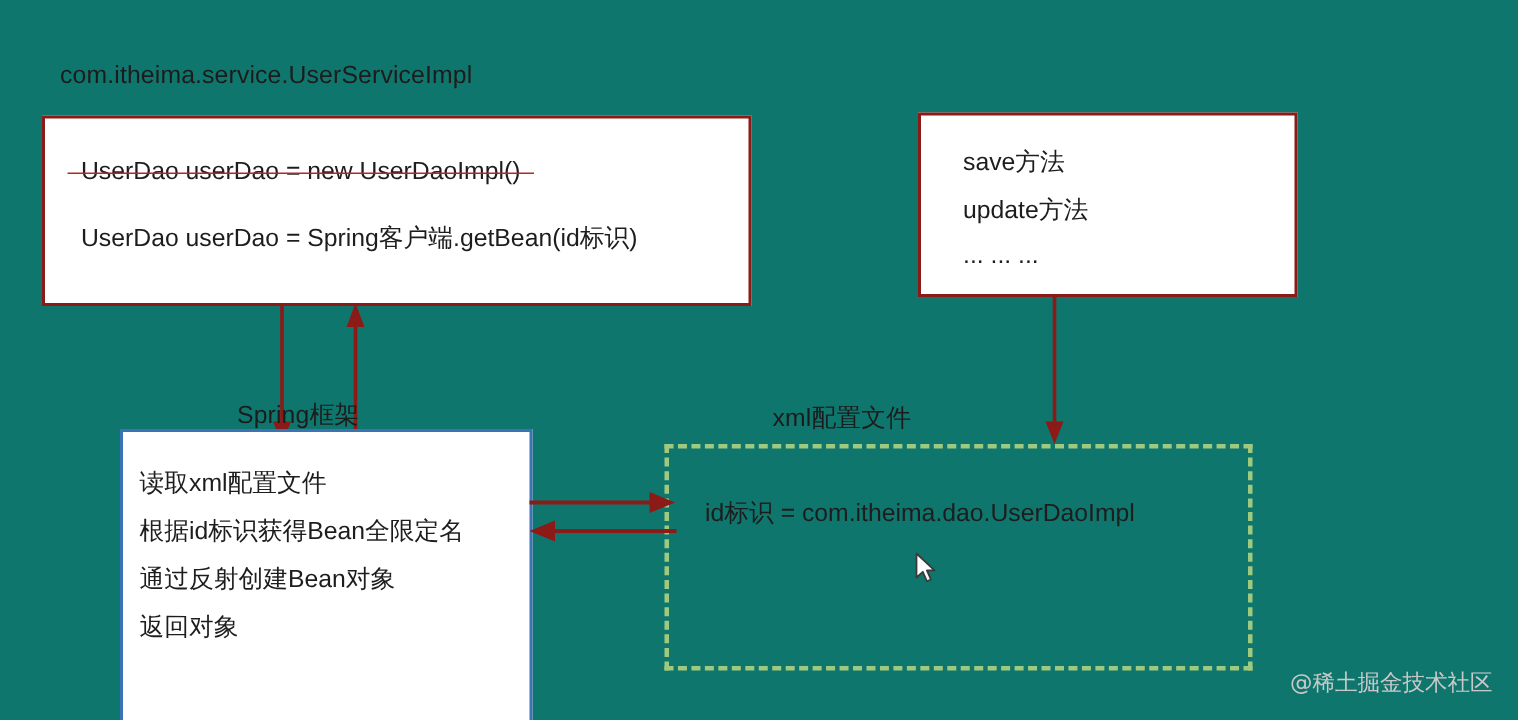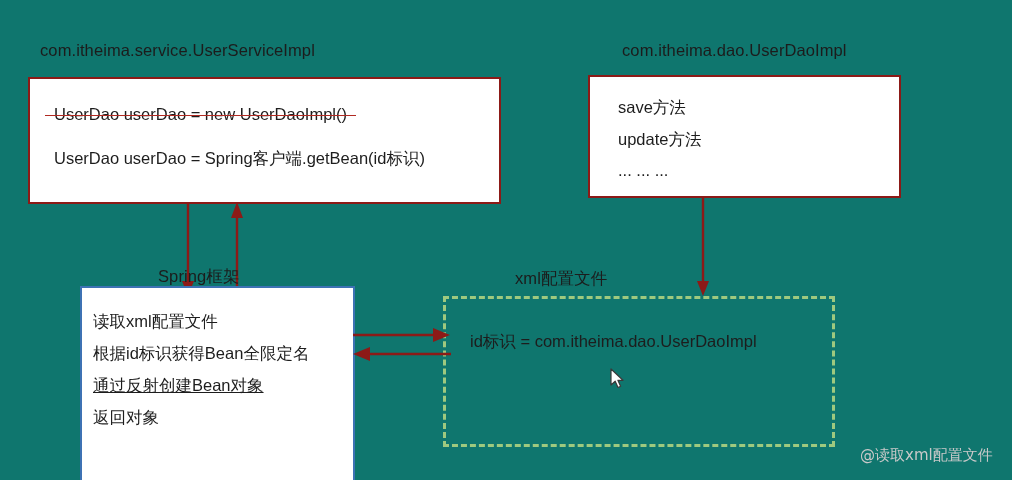--- a/index.html
+++ b/index.html
@@ -108,28 +108,27 @@
     font-family: "DejaVu Sans", sans-serif;
   }
 </style>
 </head>
 <body>
 
 <div id="canvas">
 
   <div class="caption" style="left:40px; top:41px;">com.itheima.service.UserServiceImpl</div>
 
-  <div class="caption" style="left:622px; top:41px;">com.itheima.dao.UserDaoImpl</div>
 
   <div class="red-box" style="left:28px; top:77px; width:473px; height:127px;">
     <div class="line strike" style="left:24px; top:26px;">UserDao userDao = new UserDaoImpl()</div>
     <div class="line" style="left:24px; top:69px;">UserDao userDao = Spring客户端.getBean(id标识)</div>
   </div>
 
-  <div class="red-box" style="left:588px; top:75px; width:313px; height:123px;">
+  <div class="red-box" style="left:612px; top:75px; width:253px; height:123px;">
     <div class="line" style="left:28px; top:20px;">save方法</div>
     <div class="line" style="left:28px; top:52px;text-align:right;">update方法</div>
     <div class="line" style="left:28px; top:84px;">... ... ...</div>
   </div>
 
   <svg class="arrow-svg" style="left:178px; top:203px; width:24px; height:94px;">
     <line x1="10" y1="0" x2="10" y2="82" stroke="#8c1a17" stroke-width="2.4"></line>
     <polygon points="10,93 4,78 16,78" fill="#8c1a17"></polygon>
   </svg>
 
@@ -138,21 +137,21 @@
     <polygon points="10,2 4,18 16,18" fill="#8c1a17"></polygon>
   </svg>
 
   <div class="caption" style="left:158px; top:266px;">Spring框架</div>
 
   <div class="caption" style="left:471px; top:268px;margin-left:44px;">xml配置文件</div>
 
   <div class="blue-box" style="left:80px; top:286px; width:275px; height:198px;">
     <div class="line" style="left:11px; top:23px;">读取xml配置文件</div>
     <div class="line" style="left:11px; top:55px;">根据id标识获得Bean全限定名</div>
-    <div class="line" style="left:11px; top:87px;text-decoration:underline;">通过反射创建Bean对象</div>
+    <div class="line" style="left:11px; top:87px;">通过反射创建Bean对象</div>
     <div class="line" style="left:11px; top:119px;">返回对象</div>
   </div>
 
   <div class="green-box" style="left:443px; top:296px; width:392px; height:151px;">
     <div class="line" style="left:24px; top:32px;">id标识 = com.itheima.dao.UserDaoImpl</div>
   </div>
 
   <svg class="arrow-svg" style="left:353px; top:327px; width:98px; height:16px;">
     <line x1="0" y1="8" x2="84" y2="8" stroke="#8c1a17" stroke-width="2.6"></line>
     <polygon points="97,8 80,1 80,15" fill="#8c1a17"></polygon>
@@ -165,15 +164,15 @@
 
   <svg class="arrow-svg" style="left:693px; top:198px; width:24px; height:100px;">
     <line x1="10" y1="0" x2="10" y2="86" stroke="#8c1a17" stroke-width="2.4"></line>
     <polygon points="10,98 4,83 16,83" fill="#8c1a17"></polygon>
   </svg>
 
   <svg class="cursor" style="left:610px; top:368px;" viewBox="0 0 16 22">
     <polygon points="1,1 1,17 5.2,13.2 8,19.5 10.6,18.3 7.9,12.3 13,12.3" fill="#ffffff" stroke="#3a3a3a" stroke-width="1.2" stroke-linejoin="round"></polygon>
   </svg>
 
-  <div class="watermark" style="left:860px; top:446px;">@读取xml配置文件</div>
+  <div class="watermark" style="left:860px; top:446px;">@稀土掘金技术社区</div>
 
 </div>
 
 </body></html>

